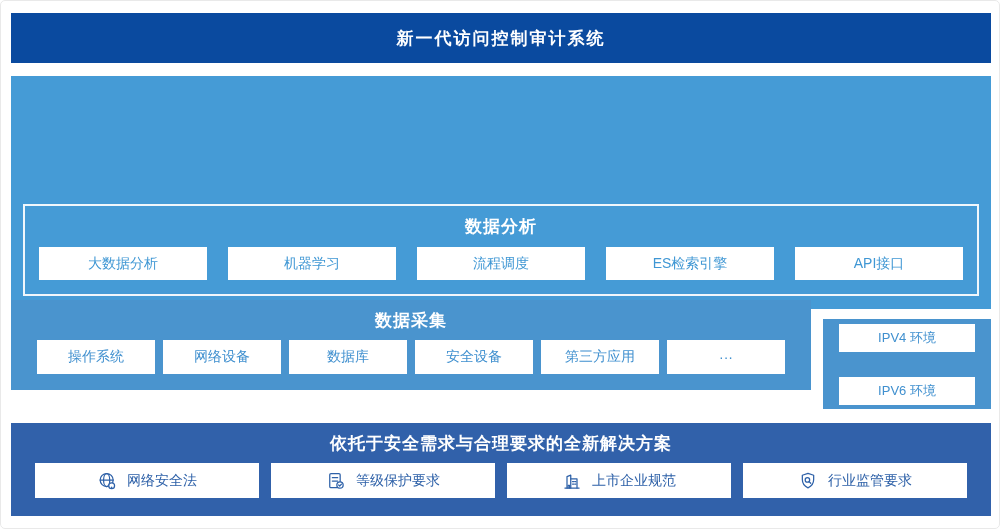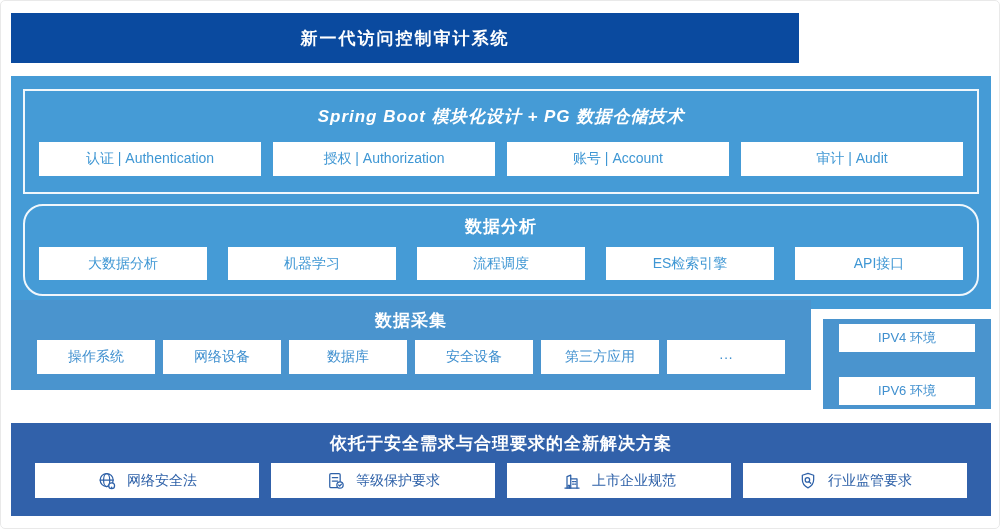--- a/index.html
+++ b/index.html
@@ -8,38 +8,38 @@
     width:1000px;height:529px;
     box-sizing:border-box;
     background:#ffffff;
     border:1px solid #e9e9e9;
     border-radius:5px;
     overflow:hidden;
     font-family:"Liberation Sans","DejaVu Sans",sans-serif;
   }
   
   .topbar{
-    position:absolute;left:10px;top:12px;width:788px;height:50px;
+    position:absolute;left:10px;top:12px;width:980px;height:50px;
     background:#0a4a9f;
     display:flex;align-items:center;justify-content:center;
   }
   .topbar .t{color:#ffffff;font-size:17px;font-weight:bold;letter-spacing:2px;}
   
   .platform{
     position:absolute;left:10px;top:75px;width:980px;height:233px;
     background:#459bd6;
   }
   .innerbox{
     position:absolute;left:12px;right:12px;
     border:2px solid rgba(255,255,255,.92);
     box-sizing:border-box;
     display:flex;flex-direction:column;
   }
   .innerbox.springboot{top:13px;height:105px;}
-  .innerbox.analysis{top:128px;height:92px;border-radius:20px;}
+  .innerbox.analysis{top:128px;height:92px;}
   .inner-title{
     flex:1;display:flex;align-items:center;justify-content:center;
     color:#ffffff;font-size:17px;font-weight:bold;letter-spacing:1px;
   }
   .inner-title.italic{font-style:italic;}
   .row{display:flex;gap:12px;margin:0 14px 16px 14px;}
   .analysis .row{margin-bottom:14px;gap:21px;}
   .cell{
     flex:1;height:34px;background:#ffffff;
     display:flex;align-items:center;justify-content:center;
@@ -82,29 +82,20 @@
 <body>
 
 <div class="page">
 
   <div class="topbar">
     <span class="t">新一代访问控制审计系统</span>
   </div>
 
   <div class="platform">
 
-    <div class="innerbox springboot">
-      <div class="inner-title italic">Spring Boot 模块化设计 + PG 数据仓储技术</div>
-      <div class="row">
-        <div class="cell">认证 | Authentication</div>
-        <div class="cell">授权 | Authorization</div>
-        <div class="cell">账号 | Account</div>
-        <div class="cell">审计 | Audit</div>
-      </div>
-    </div>
 
     <div class="innerbox analysis">
       <div class="inner-title">数据分析</div>
       <div class="row">
         <div class="cell">大数据分析</div>
         <div class="cell">机器学习</div>
         <div class="cell">流程调度</div>
         <div class="cell">ES检索引擎</div>
         <div class="cell">API接口</div>
       </div>

